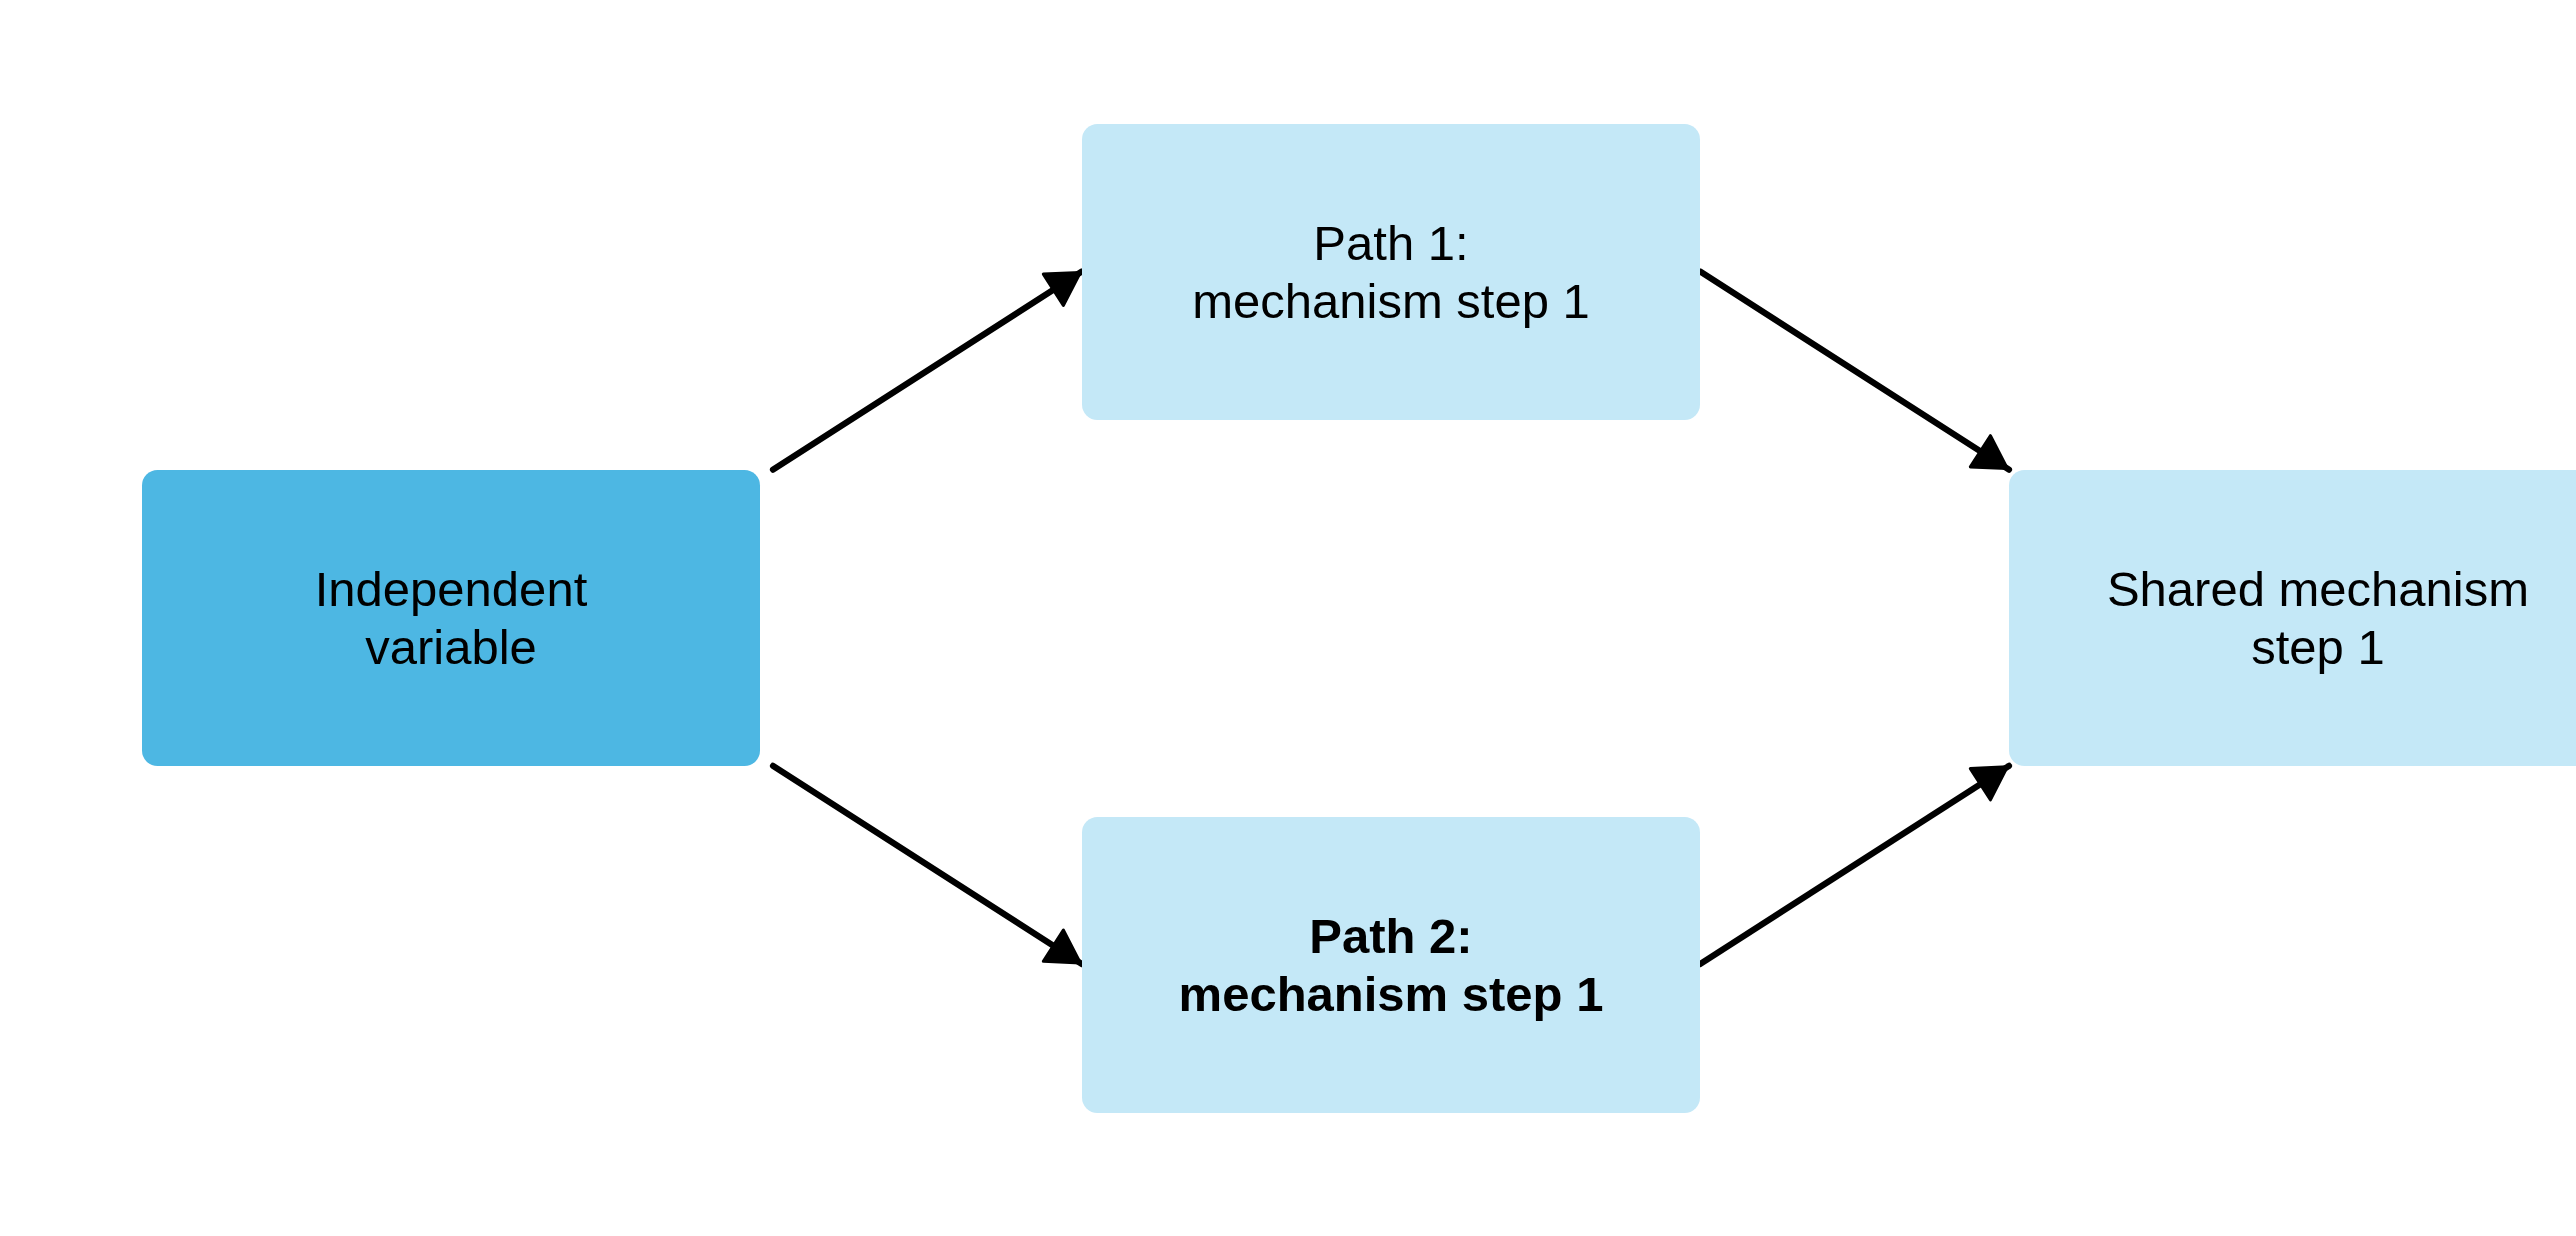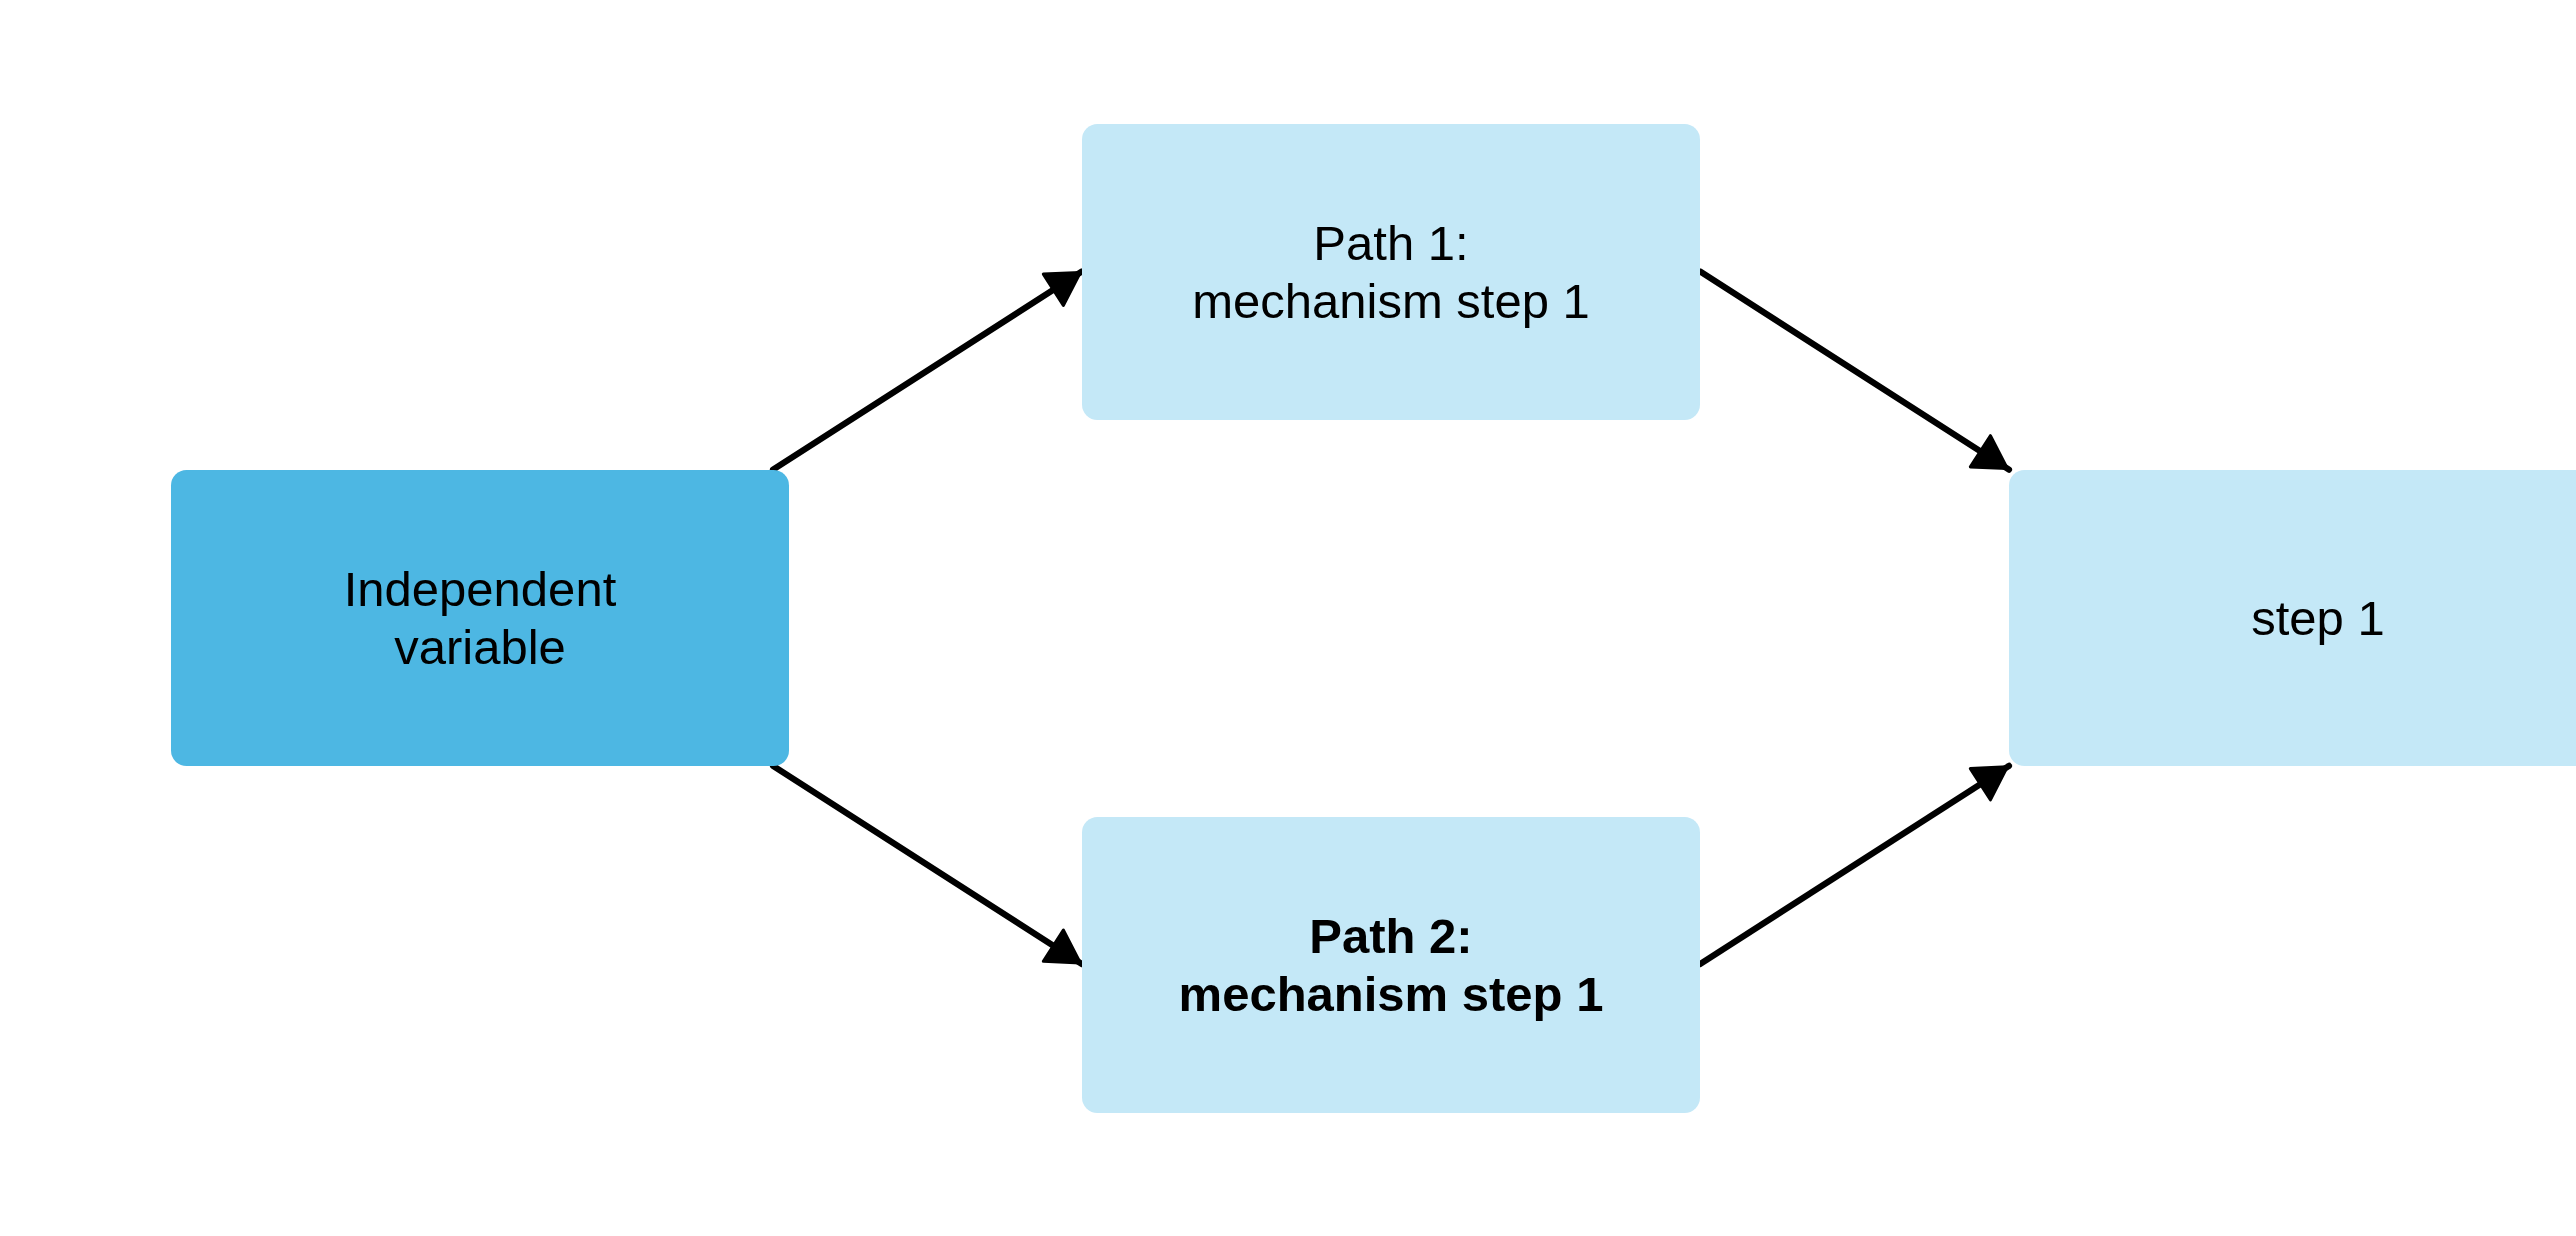--- a/index.html
+++ b/index.html
@@ -46,21 +46,21 @@
     align-items: center;
     text-align: center;
     color: var(--text-color, #000000);
     font-size: 49px;
     line-height: 58px;
     letter-spacing: 0;
   }
   .node.endpoint { background: var(--endpoint-fill, #4db7e3); }
   .node.mechanism { background: var(--mechanism-fill, #c4e8f7); }
 
-  .node.pos-independent { left: 171px;  top: 470px;  }
+  .node.pos-independent { left: 142px;  top: 470px;  }
   .node.pos-path1       { left: 1082px; top: 124px;  }
   .node.pos-path2       { left: 1082px; top: 817px; font-weight: bold; }
   .node.pos-shared      { left: 2009px; top: 470px;  }
 </style>
 </head>
 <body style="background: rgb(255, 255, 255);">
 
 <div class="canvas">
 
   <svg class="edge-layer" viewBox="0 0 7200 2400" xmlns="http://www.w3.org/2000/svg">
@@ -85,17 +85,18 @@
     <div class="node-line">Path 1:</div>
     <div class="node-line">mechanism step 1</div>
   </div>
 
   <div class="node mechanism pos-path2">
     <div class="node-line">Path 2:</div>
     <div class="node-line">mechanism step 1</div>
   </div>
 
   <div class="node mechanism pos-shared">
+    <div class="node-line">Shared mechanism</div>
     <div class="node-line">step 1</div>
   </div>
 
 </div>
 
 
 </body></html>

